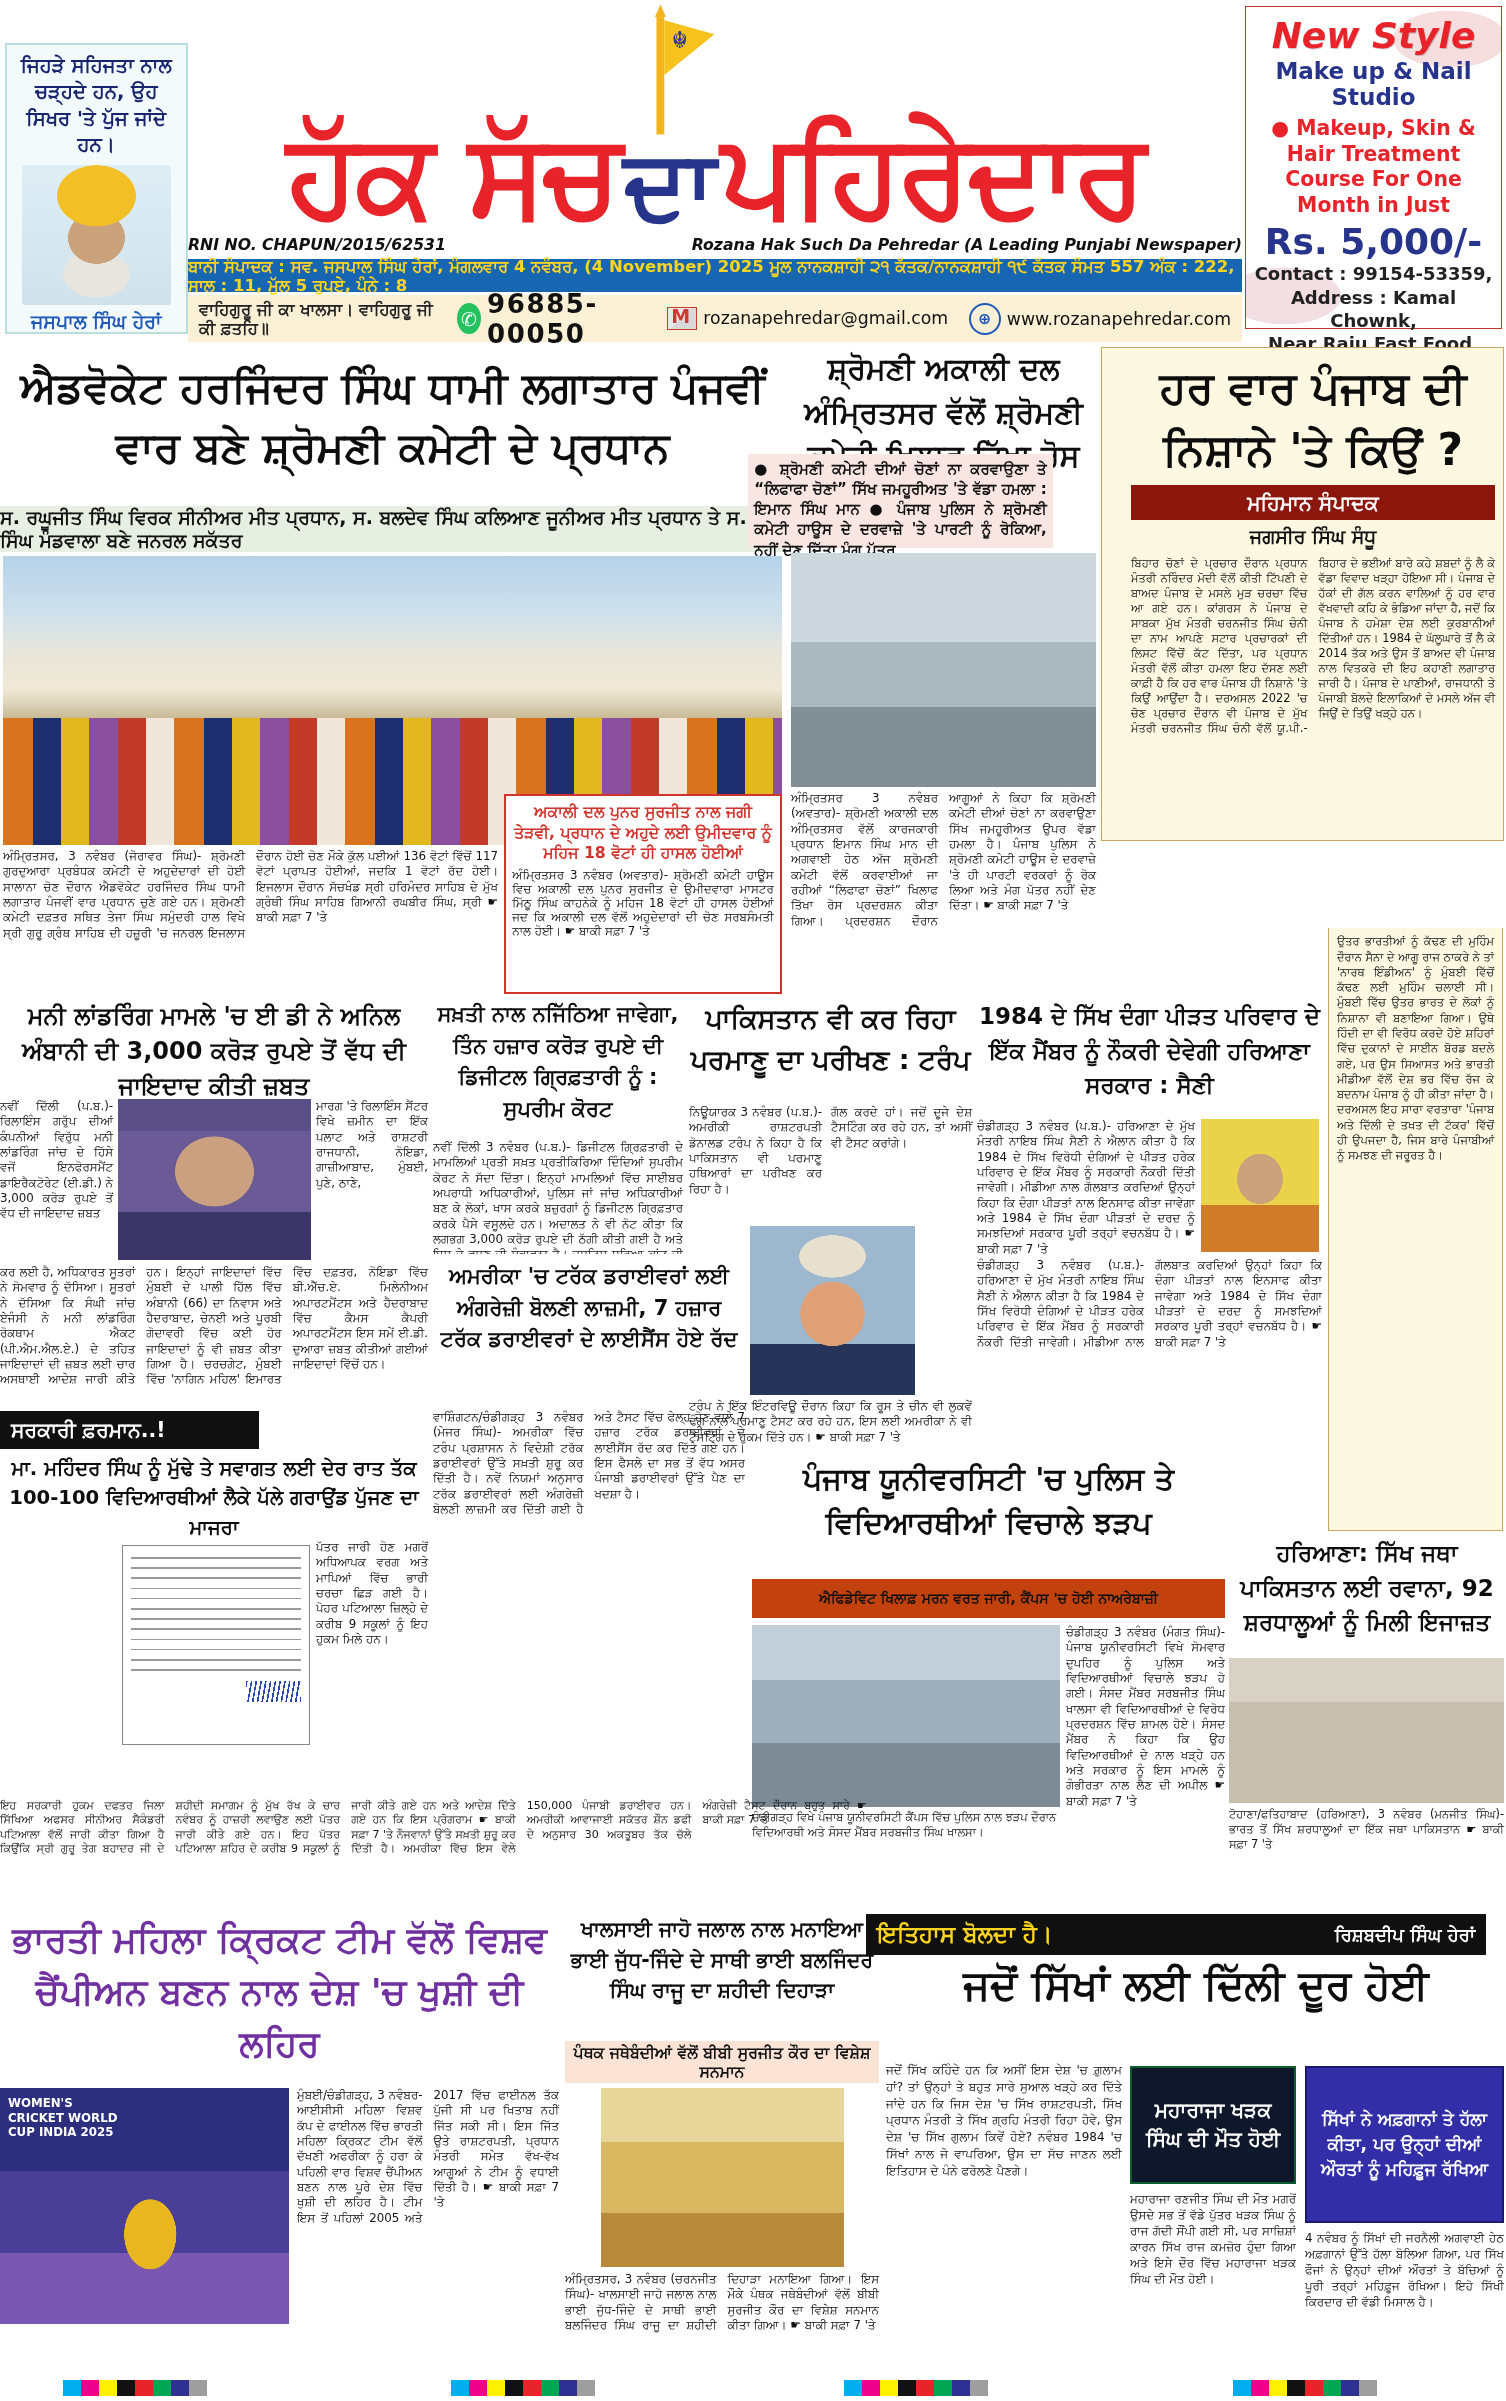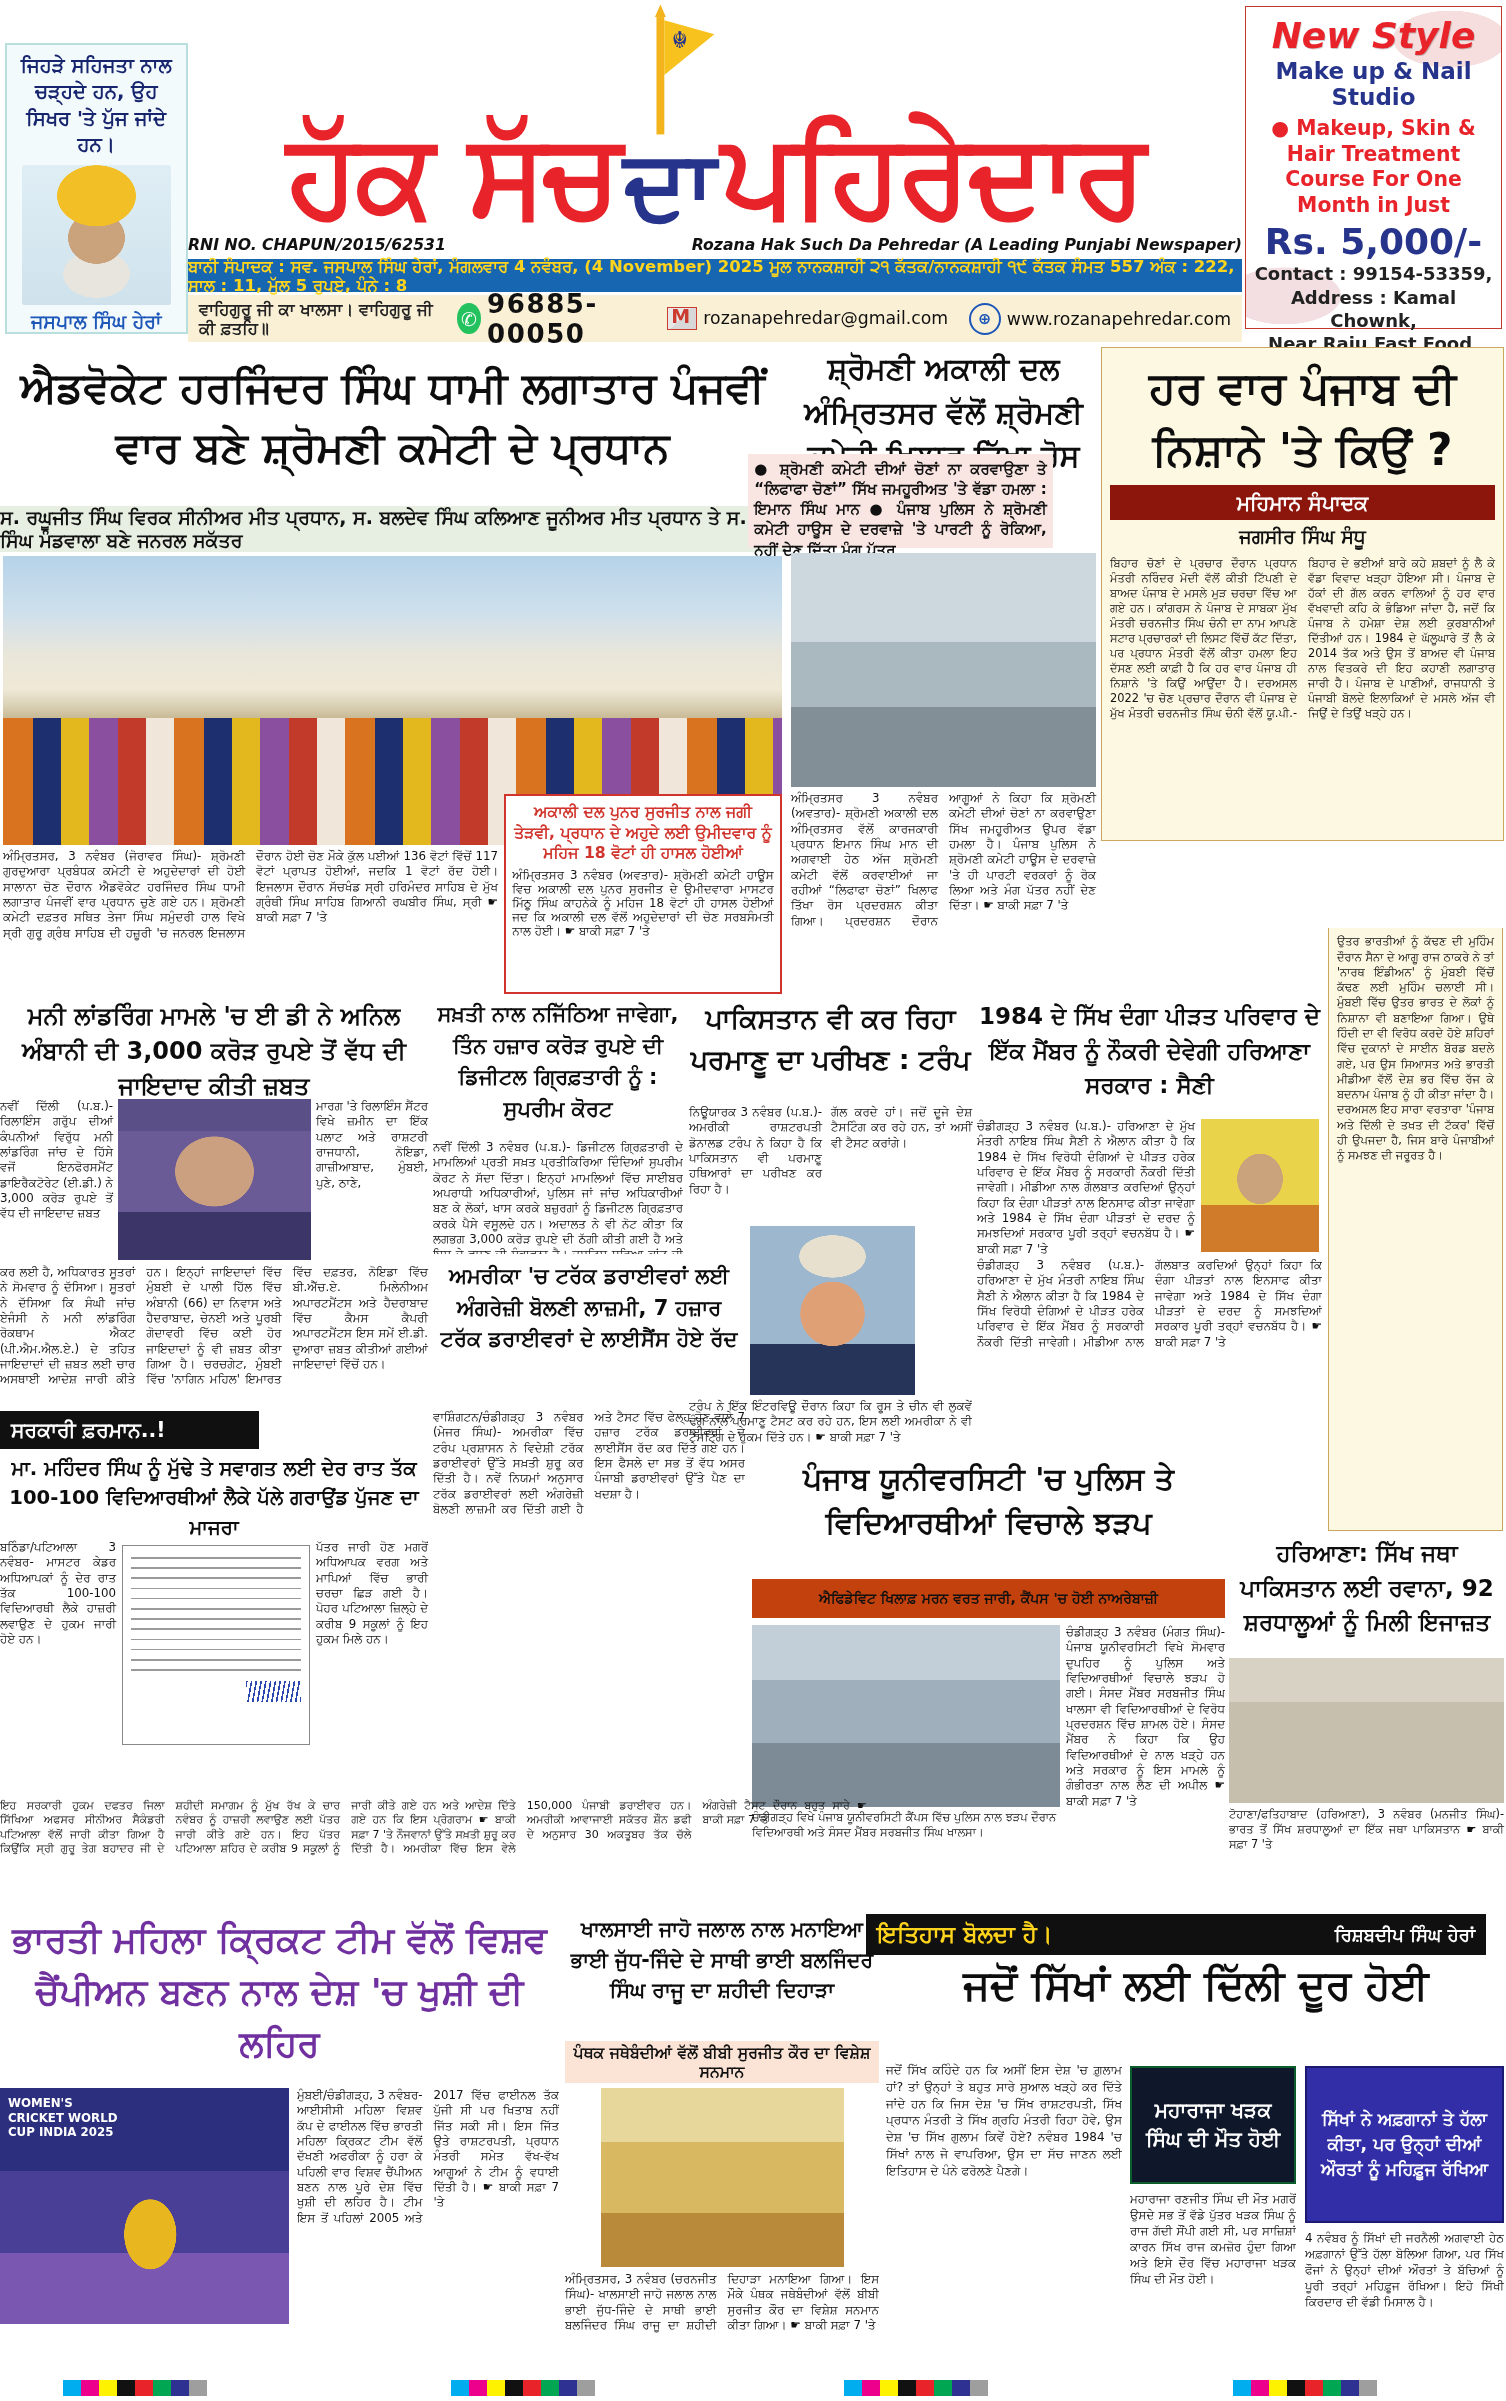--- a/index.html
+++ b/index.html
@@ -158,21 +158,21 @@
   </div>
 
   <div class="abs hl c" style="left:791px;top:347px;width:305px;font-size:30px;line-height:1.45;">ਸ਼੍ਰੋਮਣੀ ਅਕਾਲੀ ਦਲ ਅੰਮ੍ਰਿਤਸਰ ਵੱਲੋਂ ਸ਼੍ਰੋਮਣੀ ਕਮੇਟੀ ਖਿਲਾਫ ਤਿੱਖਾ ਰੋਸ ਪ੍ਰਦਰਸ਼ਨ</div>
   <div class="abs j" style="left:748px;top:454px;width:305px;height:94px;background:#f9e6e2;
        font-size:15px;font-weight:bold;padding:4.7px 6.3px;box-sizing:border-box;line-height:1.35;">● ਸ਼੍ਰੋਮਣੀ ਕਮੇਟੀ ਦੀਆਂ ਚੋਣਾਂ ਨਾ ਕਰਵਾਉਣਾ ਤੇ “ਲਿਫਾਫਾ ਚੋਣਾਂ” ਸਿੱਖ ਜਮਹੂਰੀਅਤ 'ਤੇ ਵੱਡਾ ਹਮਲਾ : ਇਮਾਨ ਸਿੰਘ ਮਾਨ ● ਪੰਜਾਬ ਪੁਲਿਸ ਨੇ ਸ਼੍ਰੋਮਣੀ ਕਮੇਟੀ ਹਾਊਸ ਦੇ ਦਰਵਾਜ਼ੇ 'ਤੇ ਪਾਰਟੀ ਨੂੰ ਰੋਕਿਆ, ਨਹੀਂ ਦੇਣ ਦਿੱਤਾ ਮੰਗ ਪੱਤਰ</div>
   <div class="abs photo" style="left:791px;top:553px;width:305px;height:234px;
        background:linear-gradient(180deg,#cdd8de 0 38%,#aab8c0 38% 66%,#838f97 66%),
        repeating-linear-gradient(90deg,rgba(35,45,70,.55) 0 17.3px,transparent 17.3px 36px);"></div>
   <div class="abs body-sm j cols2" style="left:791px;top:791px;width:305px;height:203px;">ਅੰਮ੍ਰਿਤਸਰ 3 ਨਵੰਬਰ (ਅਵਤਾਰ)- ਸ਼੍ਰੋਮਣੀ ਅਕਾਲੀ ਦਲ ਅੰਮ੍ਰਿਤਸਰ ਵੱਲੋਂ ਕਾਰਜਕਾਰੀ ਪ੍ਰਧਾਨ ਇਮਾਨ ਸਿੰਘ ਮਾਨ ਦੀ ਅਗਵਾਈ ਹੇਠ ਅੱਜ ਸ਼੍ਰੋਮਣੀ ਕਮੇਟੀ ਵੱਲੋਂ ਕਰਵਾਈਆਂ ਜਾ ਰਹੀਆਂ “ਲਿਫਾਫਾ ਚੋਣਾਂ” ਖਿਲਾਫ ਤਿੱਖਾ ਰੋਸ ਪ੍ਰਦਰਸ਼ਨ ਕੀਤਾ ਗਿਆ। ਪ੍ਰਦਰਸ਼ਨ ਦੌਰਾਨ ਆਗੂਆਂ ਨੇ ਕਿਹਾ ਕਿ ਸ਼੍ਰੋਮਣੀ ਕਮੇਟੀ ਦੀਆਂ ਚੋਣਾਂ ਨਾ ਕਰਵਾਉਣਾ ਸਿੱਖ ਜਮਹੂਰੀਅਤ ਉਪਰ ਵੱਡਾ ਹਮਲਾ ਹੈ। ਪੰਜਾਬ ਪੁਲਿਸ ਨੇ ਸ਼੍ਰੋਮਣੀ ਕਮੇਟੀ ਹਾਊਸ ਦੇ ਦਰਵਾਜ਼ੇ 'ਤੇ ਹੀ ਪਾਰਟੀ ਵਰਕਰਾਂ ਨੂੰ ਰੋਕ ਲਿਆ ਅਤੇ ਮੰਗ ਪੱਤਰ ਨਹੀਂ ਦੇਣ ਦਿੱਤਾ। ☛ ਬਾਕੀ ਸਫ਼ਾ 7 'ਤੇ</div>
 
-  <div class="abs edit-panel" style="left:1101px;top:347px;width:403px;height:494px;">
+  <div class="abs edit-panel" style="left:1101px;top:347px;width:403px;height:494px;padding-left:21px;">
     <div class="hl c" style="font-size:44px;line-height:1.4;padding:9.4px 6.3px 4.7px 6.3px;">ਹਰ ਵਾਰ ਪੰਜਾਬ ਦੀ ਨਿਸ਼ਾਨੇ 'ਤੇ ਕਿਉਂ ?</div>
     <div class="edit-red">ਮਹਿਮਾਨ ਸੰਪਾਦਕ</div>
     <div class="b c" style="font-size:19px;padding:4.7px 0;">ਜਗਸੀਰ ਸਿੰਘ ਸੰਧੂ</div>
     <div class="j cols2" style="font-size:11.4px;line-height:1.32;padding:3.1px 7.9px;height:369px;overflow:hidden;">ਬਿਹਾਰ ਚੋਣਾਂ ਦੇ ਪ੍ਰਚਾਰ ਦੌਰਾਨ ਪ੍ਰਧਾਨ ਮੰਤਰੀ ਨਰਿੰਦਰ ਮੋਦੀ ਵੱਲੋਂ ਕੀਤੀ ਟਿੱਪਣੀ ਦੇ ਬਾਅਦ ਪੰਜਾਬ ਦੇ ਮਸਲੇ ਮੁੜ ਚਰਚਾ ਵਿੱਚ ਆ ਗਏ ਹਨ। ਕਾਂਗਰਸ ਨੇ ਪੰਜਾਬ ਦੇ ਸਾਬਕਾ ਮੁੱਖ ਮੰਤਰੀ ਚਰਨਜੀਤ ਸਿੰਘ ਚੰਨੀ ਦਾ ਨਾਮ ਆਪਣੇ ਸਟਾਰ ਪ੍ਰਚਾਰਕਾਂ ਦੀ ਲਿਸਟ ਵਿੱਚੋਂ ਕੱਟ ਦਿੱਤਾ, ਪਰ ਪ੍ਰਧਾਨ ਮੰਤਰੀ ਵੱਲੋਂ ਕੀਤਾ ਹਮਲਾ ਇਹ ਦੱਸਣ ਲਈ ਕਾਫ਼ੀ ਹੈ ਕਿ ਹਰ ਵਾਰ ਪੰਜਾਬ ਹੀ ਨਿਸ਼ਾਨੇ 'ਤੇ ਕਿਉਂ ਆਉਂਦਾ ਹੈ। ਦਰਅਸਲ 2022 'ਚ ਚੋਣ ਪ੍ਰਚਾਰ ਦੌਰਾਨ ਵੀ ਪੰਜਾਬ ਦੇ ਮੁੱਖ ਮੰਤਰੀ ਚਰਨਜੀਤ ਸਿੰਘ ਚੰਨੀ ਵੱਲੋਂ ਯੂ.ਪੀ.-ਬਿਹਾਰ ਦੇ ਭਈਆਂ ਬਾਰੇ ਕਹੇ ਸ਼ਬਦਾਂ ਨੂੰ ਲੈ ਕੇ ਵੱਡਾ ਵਿਵਾਦ ਖੜ੍ਹਾ ਹੋਇਆ ਸੀ। ਪੰਜਾਬ ਦੇ ਹੱਕਾਂ ਦੀ ਗੱਲ ਕਰਨ ਵਾਲਿਆਂ ਨੂੰ ਹਰ ਵਾਰ ਵੱਖਵਾਦੀ ਕਹਿ ਕੇ ਭੰਡਿਆ ਜਾਂਦਾ ਹੈ, ਜਦੋਂ ਕਿ ਪੰਜਾਬ ਨੇ ਹਮੇਸ਼ਾ ਦੇਸ਼ ਲਈ ਕੁਰਬਾਨੀਆਂ ਦਿੱਤੀਆਂ ਹਨ। 1984 ਦੇ ਘੱਲੂਘਾਰੇ ਤੋਂ ਲੈ ਕੇ 2014 ਤੱਕ ਅਤੇ ਉਸ ਤੋਂ ਬਾਅਦ ਵੀ ਪੰਜਾਬ ਨਾਲ ਵਿਤਕਰੇ ਦੀ ਇਹ ਕਹਾਣੀ ਲਗਾਤਾਰ ਜਾਰੀ ਹੈ। ਪੰਜਾਬ ਦੇ ਪਾਣੀਆਂ, ਰਾਜਧਾਨੀ ਤੇ ਪੰਜਾਬੀ ਬੋਲਦੇ ਇਲਾਕਿਆਂ ਦੇ ਮਸਲੇ ਅੱਜ ਵੀ ਜਿਉਂ ਦੇ ਤਿਉਂ ਖੜ੍ਹੇ ਹਨ।</div>
   </div>
   <div class="abs edit-panel j" style="left:1328px;top:928px;width:175px;height:603px;font-size:11.4px;
        line-height:1.34;padding:6.3px 7.9px;box-sizing:border-box;border-top:none;overflow:hidden;">ਉਤਰ ਭਾਰਤੀਆਂ ਨੂੰ ਕੱਢਣ ਦੀ ਮੁਹਿੰਮ ਦੌਰਾਨ ਸੈਨਾ ਦੇ ਆਗੂ ਰਾਜ ਠਾਕਰੇ ਨੇ ਤਾਂ 'ਨਾਰਥ ਇੰਡੀਅਨ' ਨੂੰ ਮੁੰਬਈ ਵਿੱਚੋਂ ਕੱਢਣ ਲਈ ਮੁਹਿੰਮ ਚਲਾਈ ਸੀ। ਮੁੰਬਈ ਵਿੱਚ ਉਤਰ ਭਾਰਤ ਦੇ ਲੋਕਾਂ ਨੂੰ ਨਿਸ਼ਾਨਾ ਵੀ ਬਣਾਇਆ ਗਿਆ। ਉਥੇ ਹਿੰਦੀ ਦਾ ਵੀ ਵਿਰੋਧ ਕਰਦੇ ਹੋਏ ਸ਼ਹਿਰਾਂ ਵਿੱਚ ਦੁਕਾਨਾਂ ਦੇ ਸਾਈਨ ਬੋਰਡ ਬਦਲੇ ਗਏ, ਪਰ ਉਸ ਸਿਆਸਤ ਅਤੇ ਭਾਰਤੀ ਮੀਡੀਆ ਵੱਲੋਂ ਦੇਸ਼ ਭਰ ਵਿੱਚ ਰੱਜ ਕੇ ਬਦਨਾਮ ਪੰਜਾਬ ਨੂੰ ਹੀ ਕੀਤਾ ਜਾਂਦਾ ਹੈ। ਦਰਅਸਲ ਇਹ ਸਾਰਾ ਵਰਤਾਰਾ 'ਪੰਜਾਬ ਅਤੇ ਦਿੱਲੀ ਦੇ ਤਖਤ ਦੀ ਟੱਕਰ' ਵਿੱਚੋਂ ਹੀ ਉਪਜਦਾ ਹੈ, ਜਿਸ ਬਾਰੇ ਪੰਜਾਬੀਆਂ ਨੂੰ ਸਮਝਣ ਦੀ ਜਰੂਰਤ ਹੈ।</div>
 
   <div class="abs hl c" style="left:0;top:999px;width:428px;font-size:24px;line-height:1.45;">ਮਨੀ ਲਾਂਡਰਿੰਗ ਮਾਮਲੇ 'ਚ ਈ ਡੀ ਨੇ ਅਨਿਲ ਅੰਬਾਨੀ ਦੀ 3,000 ਕਰੋੜ ਰੁਪਏ ਤੋਂ ਵੱਧ ਦੀ ਜਾਇਦਾਦ ਕੀਤੀ ਜ਼ਬਤ</div>
   <div class="abs body-sm j" style="left:0;top:1099px;width:113px;height:161px;">ਨਵੀਂ ਦਿੱਲੀ (ਪ.ਬ.)- ਰਿਲਾਇੰਸ ਗਰੁੱਪ ਦੀਆਂ ਕੰਪਨੀਆਂ ਵਿਰੁੱਧ ਮਨੀ ਲਾਂਡਰਿੰਗ ਜਾਂਚ ਦੇ ਹਿੱਸੇ ਵਜੋਂ ਇਨਫੋਰਸਮੈਂਟ ਡਾਇਰੈਕਟੋਰੇਟ (ਈ.ਡੀ.) ਨੇ 3,000 ਕਰੋੜ ਰੁਪਏ ਤੋਂ ਵੱਧ ਦੀ ਜਾਇਦਾਦ ਜ਼ਬਤ</div>
@@ -196,21 +196,20 @@
 
   <div class="abs hl c" style="left:977px;top:999px;width:345px;font-size:23px;line-height:1.5;">1984 ਦੇ ਸਿੱਖ ਦੰਗਾ ਪੀੜਤ ਪਰਿਵਾਰ ਦੇ ਇੱਕ ਮੈਂਬਰ ਨੂੰ ਨੌਕਰੀ ਦੇਵੇਗੀ ਹਰਿਆਣਾ ਸਰਕਾਰ : ਸੈਣੀ</div>
   <div class="abs photo" style="left:1201px;top:1119px;width:118px;height:133px;
        background:radial-gradient(39px 43px at 50% 45%, #caa27c 0 58%, transparent 59%),
        linear-gradient(180deg,#e8d34a 0 65%,#cf7b2a 65%);"></div>
   <div class="abs body-sm j" style="left:977px;top:1119px;width:218px;height:133px;">ਚੰਡੀਗੜ੍ਹ 3 ਨਵੰਬਰ (ਪ.ਬ.)- ਹਰਿਆਣਾ ਦੇ ਮੁੱਖ ਮੰਤਰੀ ਨਾਇਬ ਸਿੰਘ ਸੈਣੀ ਨੇ ਐਲਾਨ ਕੀਤਾ ਹੈ ਕਿ 1984 ਦੇ ਸਿੱਖ ਵਿਰੋਧੀ ਦੰਗਿਆਂ ਦੇ ਪੀੜਤ ਹਰੇਕ ਪਰਿਵਾਰ ਦੇ ਇੱਕ ਮੈਂਬਰ ਨੂੰ ਸਰਕਾਰੀ ਨੌਕਰੀ ਦਿੱਤੀ ਜਾਵੇਗੀ। ਮੀਡੀਆ ਨਾਲ ਗੱਲਬਾਤ ਕਰਦਿਆਂ ਉਨ੍ਹਾਂ ਕਿਹਾ ਕਿ ਦੰਗਾ ਪੀੜਤਾਂ ਨਾਲ ਇਨਸਾਫ ਕੀਤਾ ਜਾਵੇਗਾ ਅਤੇ 1984 ਦੇ ਸਿੱਖ ਦੰਗਾ ਪੀੜਤਾਂ ਦੇ ਦਰਦ ਨੂੰ ਸਮਝਦਿਆਂ ਸਰਕਾਰ ਪੂਰੀ ਤਰ੍ਹਾਂ ਵਚਨਬੱਧ ਹੈ। ☛ ਬਾਕੀ ਸਫ਼ਾ 7 'ਤੇ</div>
   <div class="abs body-sm j cols2" style="left:977px;top:1258px;width:345px;height:228px;overflow:hidden;">ਚੰਡੀਗੜ੍ਹ 3 ਨਵੰਬਰ (ਪ.ਬ.)- ਹਰਿਆਣਾ ਦੇ ਮੁੱਖ ਮੰਤਰੀ ਨਾਇਬ ਸਿੰਘ ਸੈਣੀ ਨੇ ਐਲਾਨ ਕੀਤਾ ਹੈ ਕਿ 1984 ਦੇ ਸਿੱਖ ਵਿਰੋਧੀ ਦੰਗਿਆਂ ਦੇ ਪੀੜਤ ਹਰੇਕ ਪਰਿਵਾਰ ਦੇ ਇੱਕ ਮੈਂਬਰ ਨੂੰ ਸਰਕਾਰੀ ਨੌਕਰੀ ਦਿੱਤੀ ਜਾਵੇਗੀ। ਮੀਡੀਆ ਨਾਲ ਗੱਲਬਾਤ ਕਰਦਿਆਂ ਉਨ੍ਹਾਂ ਕਿਹਾ ਕਿ ਦੰਗਾ ਪੀੜਤਾਂ ਨਾਲ ਇਨਸਾਫ ਕੀਤਾ ਜਾਵੇਗਾ ਅਤੇ 1984 ਦੇ ਸਿੱਖ ਦੰਗਾ ਪੀੜਤਾਂ ਦੇ ਦਰਦ ਨੂੰ ਸਮਝਦਿਆਂ ਸਰਕਾਰ ਪੂਰੀ ਤਰ੍ਹਾਂ ਵਚਨਬੱਧ ਹੈ। ☛ ਬਾਕੀ ਸਫ਼ਾ 7 'ਤੇ</div>
 
   <div class="abs kicker-black" style="left:0;top:1411px;width:259px;height:38px;font-size:20.4px;">ਸਰਕਾਰੀ ਫ਼ਰਮਾਨ..!</div>
   <div class="abs hl c" style="left:0;top:1454px;width:428px;font-size:19.6px;line-height:1.5;">ਮਾ. ਮਹਿੰਦਰ ਸਿੰਘ ਨੂੰ ਮੁੱਢੇ ਤੇ ਸਵਾਗਤ ਲਈ ਦੇਰ ਰਾਤ ਤੱਕ 100-100 ਵਿਦਿਆਰਥੀਆਂ ਲੈਕੇ ਪੱਲੇ ਗਰਾਉਂਡ ਪੁੱਜਣ ਦਾ ਮਾਜਰਾ</div>
-  <div class="abs body-sm j" style="left:0;top:1540px;width:116px;height:255px;">ਬਠਿੰਡਾ/ਪਟਿਆਲਾ 3 ਨਵੰਬਰ- ਮਾਸਟਰ ਕੇਡਰ ਅਧਿਆਪਕਾਂ ਨੂੰ ਦੇਰ ਰਾਤ ਤੱਕ 100-100 ਵਿਦਿਆਰਥੀ ਲੈਕੇ ਹਾਜ਼ਰੀ ਲਵਾਉਣ ਦੇ ਹੁਕਮ ਜਾਰੀ ਹੋਏ ਹਨ।</div>
   <div class="abs doc-scan" style="left:122px;top:1545px;width:188px;height:200px;">
     <div class="doc-lines"></div>
     <div class="doc-sig"></div>
   </div>
   <div class="abs body-sm j" style="left:316px;top:1540px;width:112px;height:255px;">ਪੱਤਰ ਜਾਰੀ ਹੋਣ ਮਗਰੋਂ ਅਧਿਆਪਕ ਵਰਗ ਅਤੇ ਮਾਪਿਆਂ ਵਿੱਚ ਭਾਰੀ ਚਰਚਾ ਛਿੜ ਗਈ ਹੈ। ਪੋਹਰ ਪਟਿਆਲਾ ਜ਼ਿਲ੍ਹੇ ਦੇ ਕਰੀਬ 9 ਸਕੂਲਾਂ ਨੂੰ ਇਹ ਹੁਕਮ ਮਿਲੇ ਹਨ।</div>
 
   <div class="abs hl c" style="left:433px;top:1261px;width:312px;font-size:21px;line-height:1.5;">ਅਮਰੀਕਾ 'ਚ ਟਰੱਕ ਡਰਾਈਵਰਾਂ ਲਈ ਅੰਗਰੇਜ਼ੀ ਬੋਲਣੀ ਲਾਜ਼ਮੀ, 7 ਹਜ਼ਾਰ ਟਰੱਕ ਡਰਾਈਵਰਾਂ ਦੇ ਲਾਈਸੈਂਸ ਹੋਏ ਰੱਦ</div>
   <div class="abs body-sm j cols2" style="left:433px;top:1410px;width:312px;height:385px;overflow:hidden;">ਵਾਸ਼ਿੰਗਟਨ/ਚੰਡੀਗੜ੍ਹ 3 ਨਵੰਬਰ (ਮੇਜਰ ਸਿੰਘ)- ਅਮਰੀਕਾ ਵਿੱਚ ਟਰੰਪ ਪ੍ਰਸ਼ਾਸਨ ਨੇ ਵਿਦੇਸ਼ੀ ਟਰੱਕ ਡਰਾਈਵਰਾਂ ਉੱਤੇ ਸਖ਼ਤੀ ਸ਼ੁਰੂ ਕਰ ਦਿੱਤੀ ਹੈ। ਨਵੇਂ ਨਿਯਮਾਂ ਅਨੁਸਾਰ ਟਰੱਕ ਡਰਾਈਵਰਾਂ ਲਈ ਅੰਗਰੇਜ਼ੀ ਬੋਲਣੀ ਲਾਜ਼ਮੀ ਕਰ ਦਿੱਤੀ ਗਈ ਹੈ ਅਤੇ ਟੈਸਟ ਵਿੱਚ ਫੇਲ੍ਹ ਹੋਣ ਵਾਲੇ 7 ਹਜ਼ਾਰ ਟਰੱਕ ਡਰਾਈਵਰਾਂ ਦੇ ਲਾਈਸੈਂਸ ਰੱਦ ਕਰ ਦਿੱਤੇ ਗਏ ਹਨ। ਇਸ ਫੈਸਲੇ ਦਾ ਸਭ ਤੋਂ ਵੱਧ ਅਸਰ ਪੰਜਾਬੀ ਡਰਾਈਵਰਾਂ ਉੱਤੇ ਪੈਣ ਦਾ ਖਦਸ਼ਾ ਹੈ।</div>
 
   <div class="abs hl c" style="left:752px;top:1457px;width:473px;font-size:30px;line-height:1.45;">ਪੰਜਾਬ ਯੂਨੀਵਰਸਿਟੀ 'ਚ ਪੁਲਿਸ ਤੇ ਵਿਦਿਆਰਥੀਆਂ ਵਿਚਾਲੇ ਝੜਪ</div>

